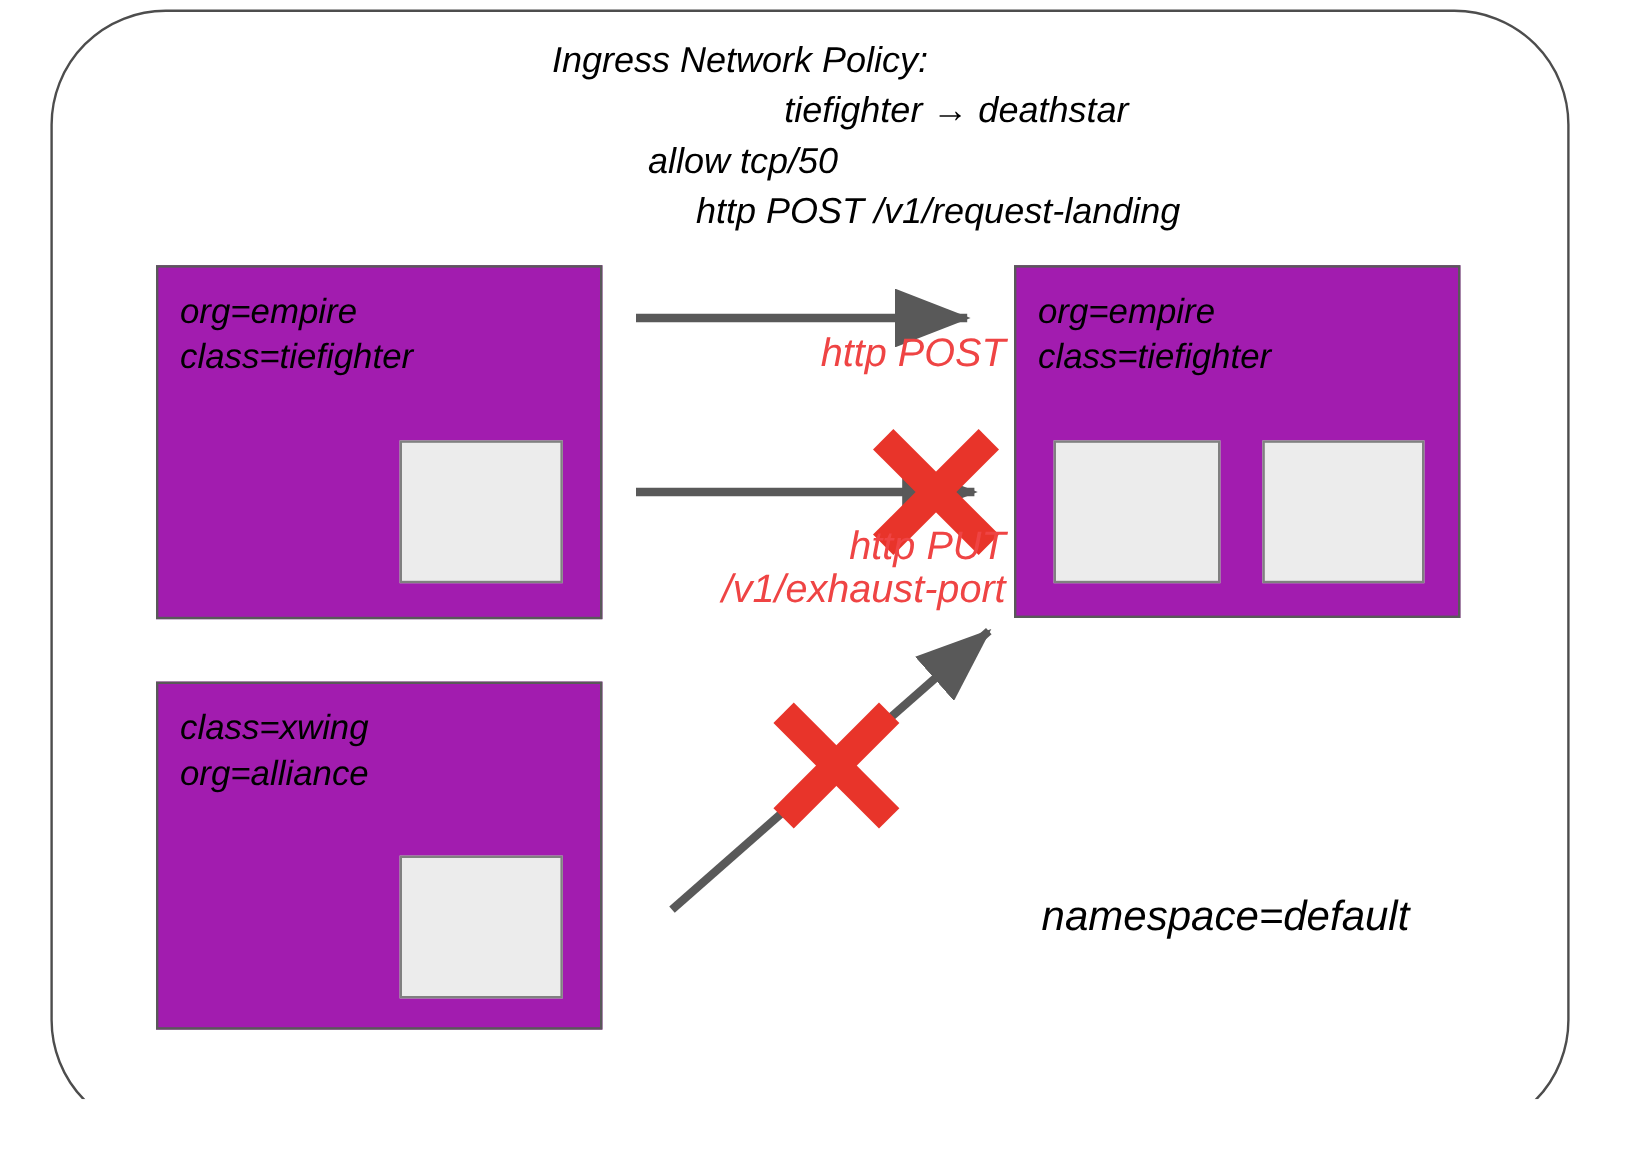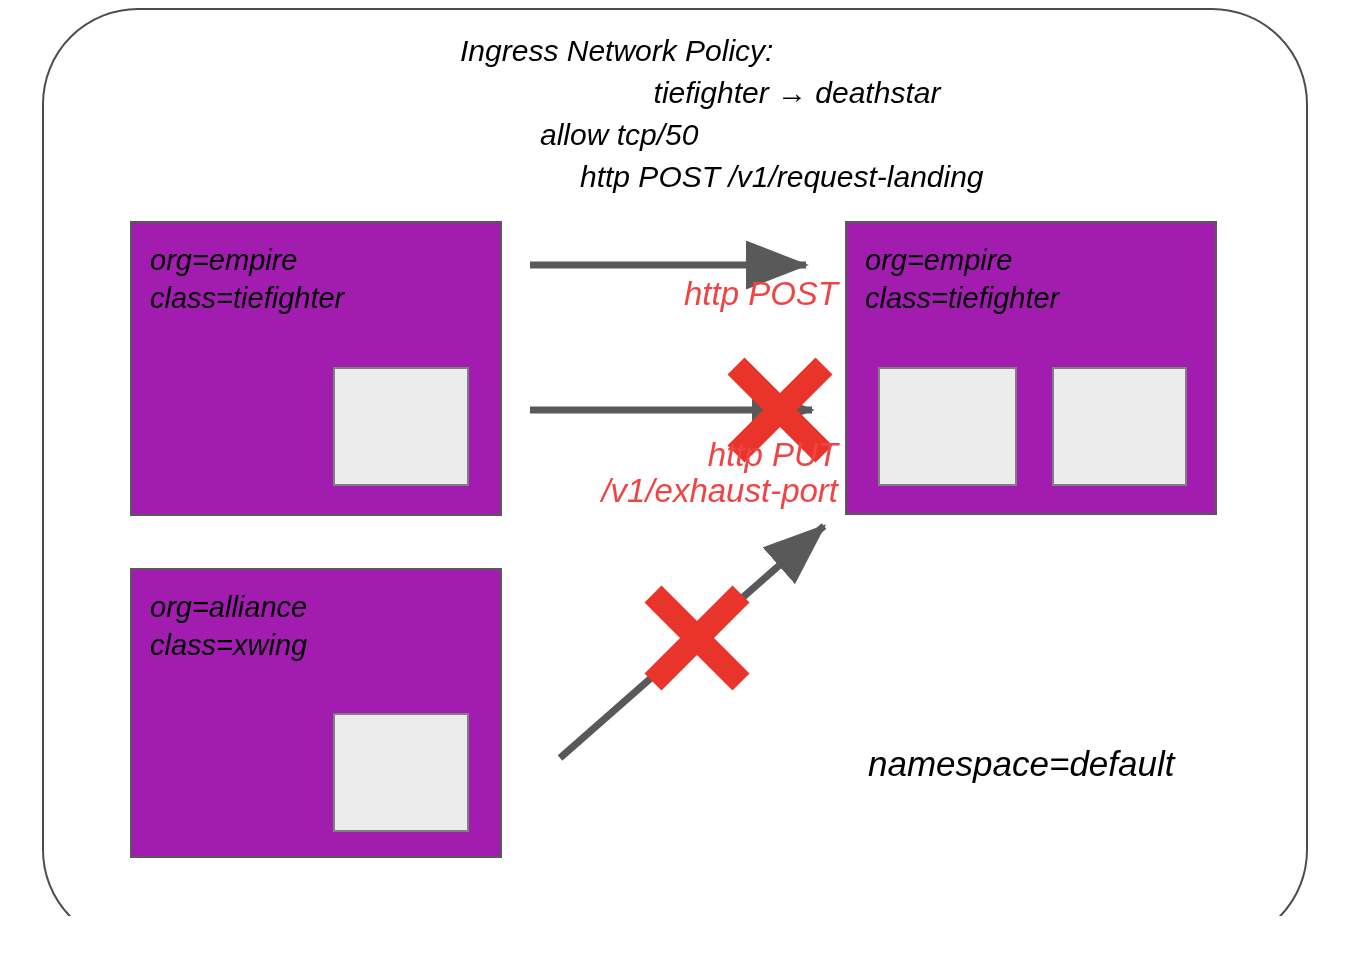--- a/index.html
+++ b/index.html
@@ -144,22 +144,22 @@
     <div class="labels">
       <span>org=empire</span>
       <span>class=tiefighter</span>
     </div>
   </div>
   <div class="pod-square" id="pod-deathstar-1"></div>
   <div class="pod-square" id="pod-deathstar-2"></div>
 
   <div class="endpoint-box" id="box-xwing">
     <div class="labels">
+      <span>class=xwing</span>
       <span>org=alliance</span>
-      <span>class=xwing</span>
     </div>
   </div>
   <div class="pod-square" id="pod-xwing-1"></div>
 
   <svg class="flow-arrow-svg" viewBox="0 0 1354 968">
     <defs>
       <marker id="arrowhead" markerWidth="9" markerHeight="7" refX="8.6" refY="3.5" orient="auto" markerUnits="strokeWidth">
         <polygon points="0 0, 9 3.5, 0 7" fill="#595959"></polygon>
       </marker>
     </defs>

